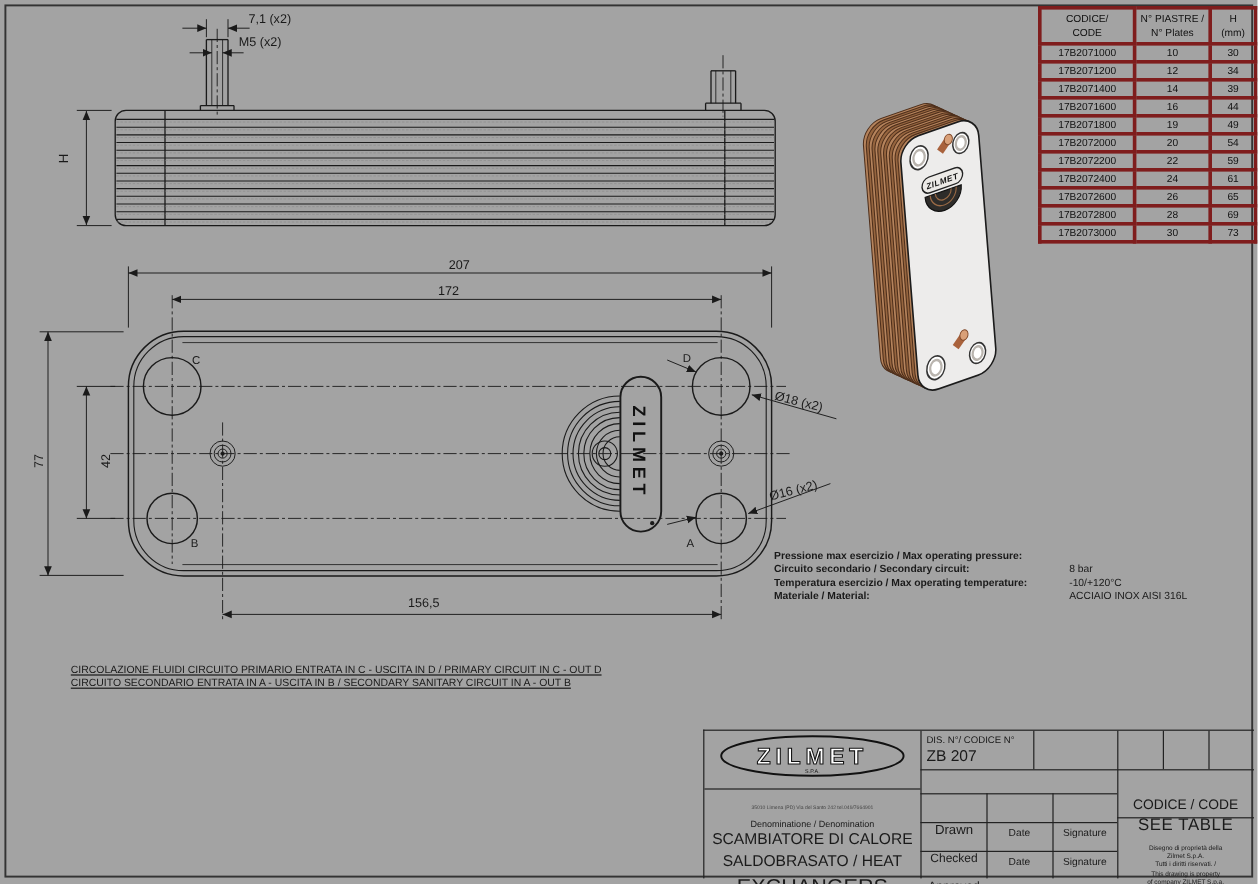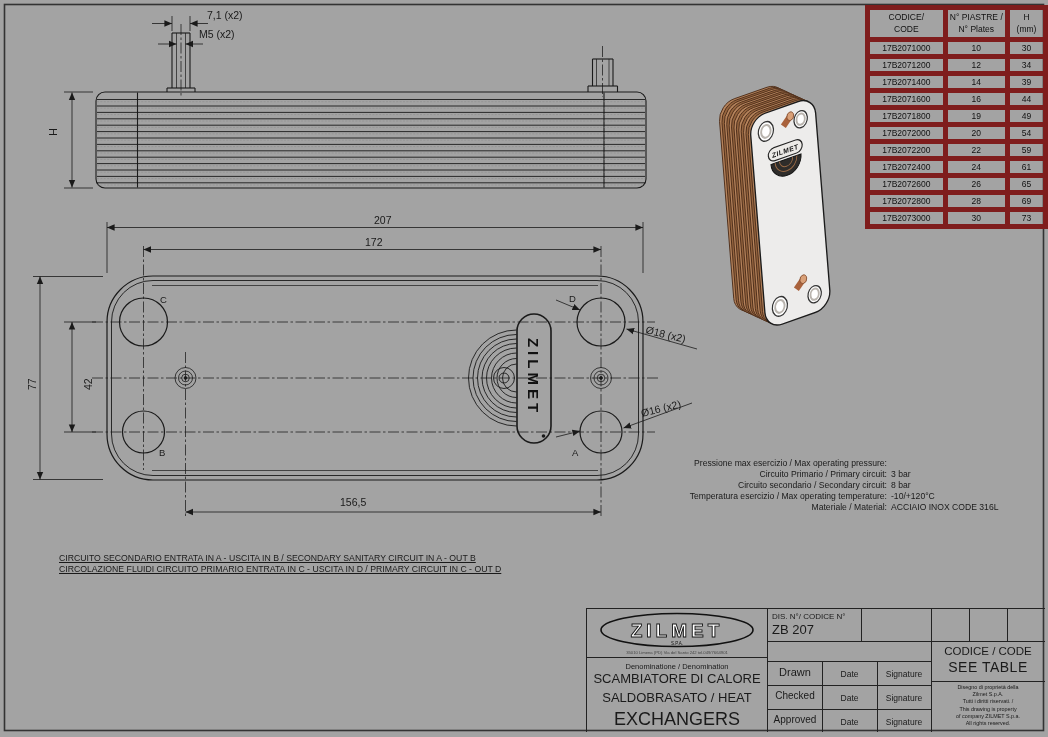--- a/index.html
+++ b/index.html
@@ -2,41 +2,41 @@
 <html><head>
 <meta charset="utf-8">
 <style>
   html,body{margin:0;padding:0;background:#fff;}
   .page{position:relative;width:1048px;height:737px;background:#a3a3a3;overflow:hidden;
         font-family:"Liberation Sans",sans-serif;color:#1a1a1a;}
   svg{font-family:"Liberation Sans",sans-serif;}
   .abs{position:absolute;}
   
   .codes{position:absolute;left:865px;top:5px;border-collapse:collapse;font-size:8.5px;}
-  .codes td,.codes th{border:5px solid #7f1d1d;text-align:center;padding:0;white-space:pre-line;
+  .codes td,.codes th{border:3px solid #7f1d1d;text-align:center;padding:0;white-space:pre-line;
         font-weight:normal;color:#111;}
   .codes th{height:27px;line-height:1.35;}
   .codes td{height:12px;}
   .codes{border:1.6px solid #111;}
   .c-code{width:78px;} .c-plates{width:62px;} .c-h{width:36px;}
   
   .specs{position:absolute;left:645px;top:458px;width:402px;font-size:8.6px;line-height:11px;}
   .specs .row{display:flex;}
-  .specs .lab{width:242px;text-align:right;}
+  .specs .lab{width:242px;text-align:left;font-weight:bold;}
   .specs .val{margin-left:4px;white-space:nowrap;}
   
   .notes{position:absolute;left:59px;top:553px;font-size:8.7px;line-height:11.4px;}
   .notes div{text-decoration:underline;white-space:nowrap;}
   
   .tb{position:absolute;left:586px;top:608px;width:458px;height:123px;
       border-left:1.4px solid #222;border-top:1.4px solid #222;font-size:8.5px;}
   .tb .hl,.tb .vl{position:absolute;background:#222;}
   .tb .hl{height:1.2px;} .tb .vl{width:1.2px;}
   .tb .txt{position:absolute;white-space:nowrap;}
-  .tb .ctr{text-align:center;white-space:pre-line;}
+  .tb .ctr{text-align:center;white-space:pre-line;margin-top:20px;}
 </style>
 </head>
 <body>
 
 <div class="page">
 
 <svg class="abs" style="left:0;top:0" width="1048" height="737" viewBox="0 0 1048 737">
   <defs>
     <marker id="arr" viewBox="0 0 10 10" refX="9.5" refY="5" markerWidth="10" markerHeight="10" orient="auto-start-reverse">
           <path d="M0,1 L9.5,5 L0,9 z" fill="#1a1a1a"></path>
@@ -343,40 +343,36 @@
         </tr>
   </tbody>
     </table>
 
   <div class="specs">
     <div class="row">
         <span class="lab">Pressione max esercizio / Max operating pressure:</span>
         <span class="val"></span>
       </div>
     <div class="row">
-        <span class="lab">Circuito Primario / Primary circuit:</span>
-        <span class="val">3 bar</span>
-      </div>
-    <div class="row">
         <span class="lab">Circuito secondario / Secondary circuit:</span>
         <span class="val">8 bar</span>
       </div>
     <div class="row">
         <span class="lab">Temperatura esercizio / Max operating temperature:</span>
         <span class="val">-10/+120°C</span>
       </div>
     <div class="row">
         <span class="lab">Materiale / Material:</span>
-        <span class="val">ACCIAIO INOX CODE 316L</span>
+        <span class="val">ACCIAIO INOX AISI 316L</span>
       </div>
   </div>
 
   <div class="notes">
+    <div>CIRCOLAZIONE FLUIDI CIRCUITO PRIMARIO ENTRATA IN C - USCITA IN D / PRIMARY CIRCUIT IN C - OUT D</div>
     <div>CIRCUITO SECONDARIO ENTRATA IN A - USCITA IN B / SECONDARY SANITARY CIRCUIT IN A - OUT B</div>
-    <div>CIRCOLAZIONE FLUIDI CIRCUITO PRIMARIO ENTRATA IN C - USCITA IN D / PRIMARY CIRCUIT IN C - OUT D</div>
   </div>
 
   <div class="tb">
 
     <div class="vl" style="left:180px;top:0;height:123px"></div>
     <div class="vl" style="left:344px;top:0;height:123px"></div>
     <div class="hl" style="left:0;top:48px;width:180px"></div>
     <div class="hl" style="left:180px;top:32px;width:164px"></div>
     <div class="hl" style="left:180px;top:52px;width:164px"></div>
     <div class="hl" style="left:180px;top:76px;width:164px"></div>

